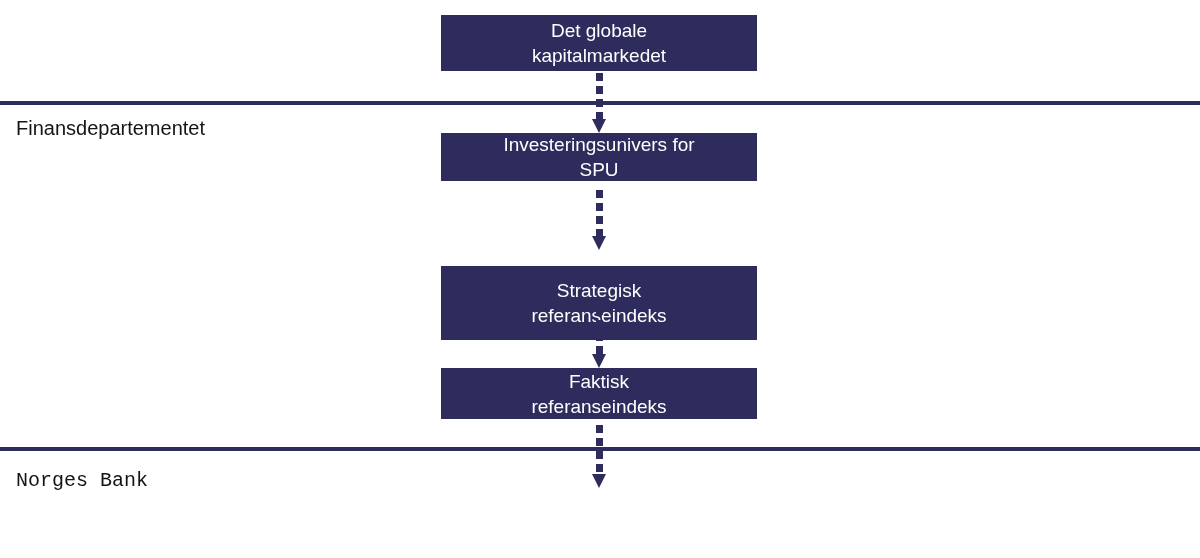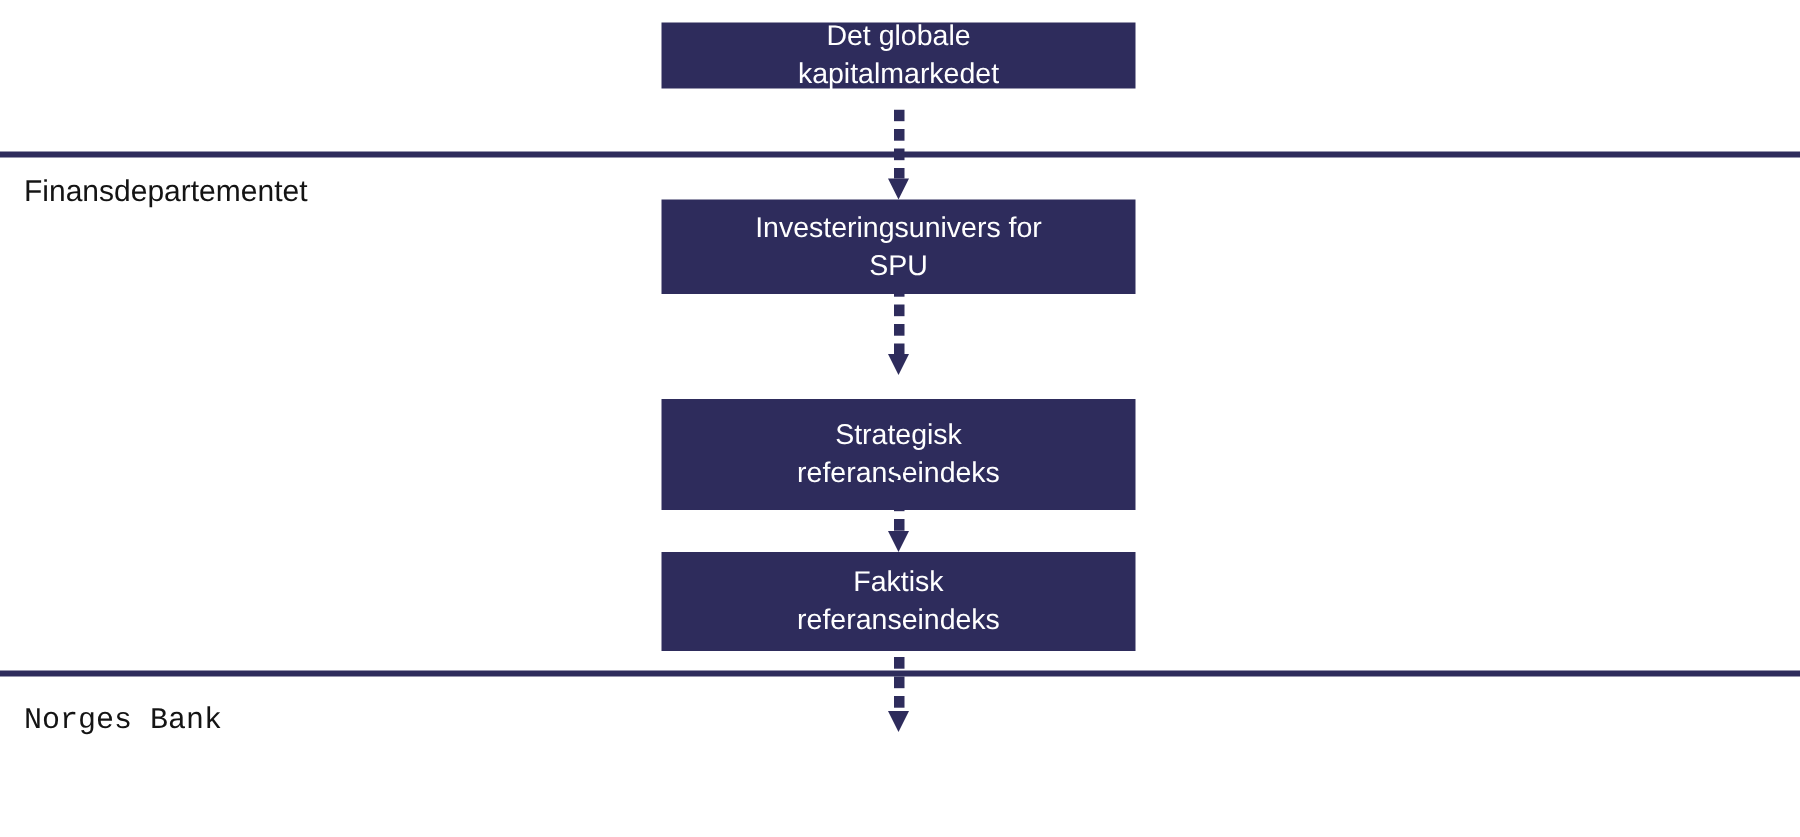--- a/index.html
+++ b/index.html
@@ -56,24 +56,24 @@
     display: flex;
     align-items: center;
     justify-content: center;
     text-align: center;
     font-size: 19px;
     line-height: 25px;
     box-sizing: border-box;
     padding: 2px 10px;
     font-family: "Liberation Sans", sans-serif;
   }
-  .node-1 { top: 15px;  height: 44px; }
-  .node-2 { top: 133px; height: 63px; }
+  .node-1 { top: 15px;  height: 56px; }
+  .node-2 { top: 133px; height: 48px; }
   .node-3 { top: 250px; height: 74px; margin-top: 16px; }
-  .node-4 { top: 368px; height: 66px; }
+  .node-4 { top: 368px; height: 51px; }
   .node-5 { top: 488px; height: 53px; }
 
   .node-label {
     display: block;
     white-space: pre-line;
   }
 
   
   .connector {
     position: absolute;

